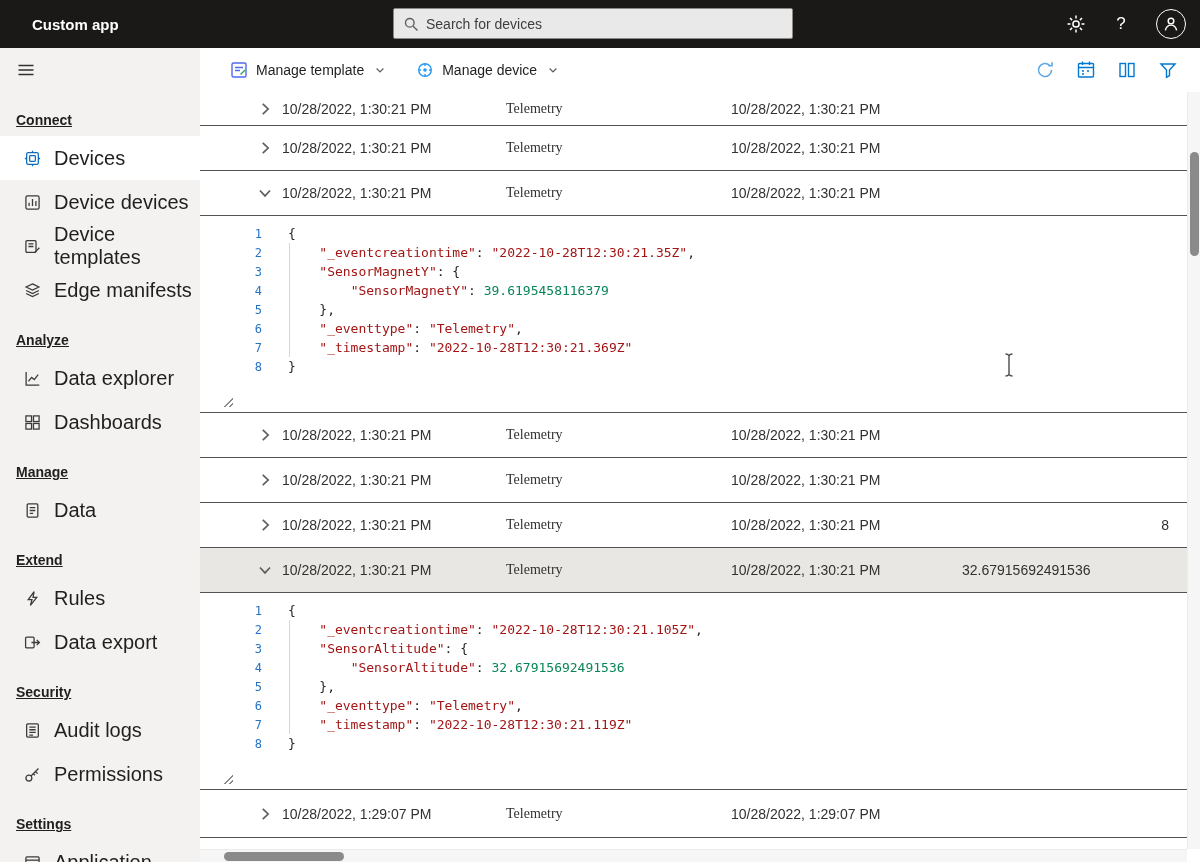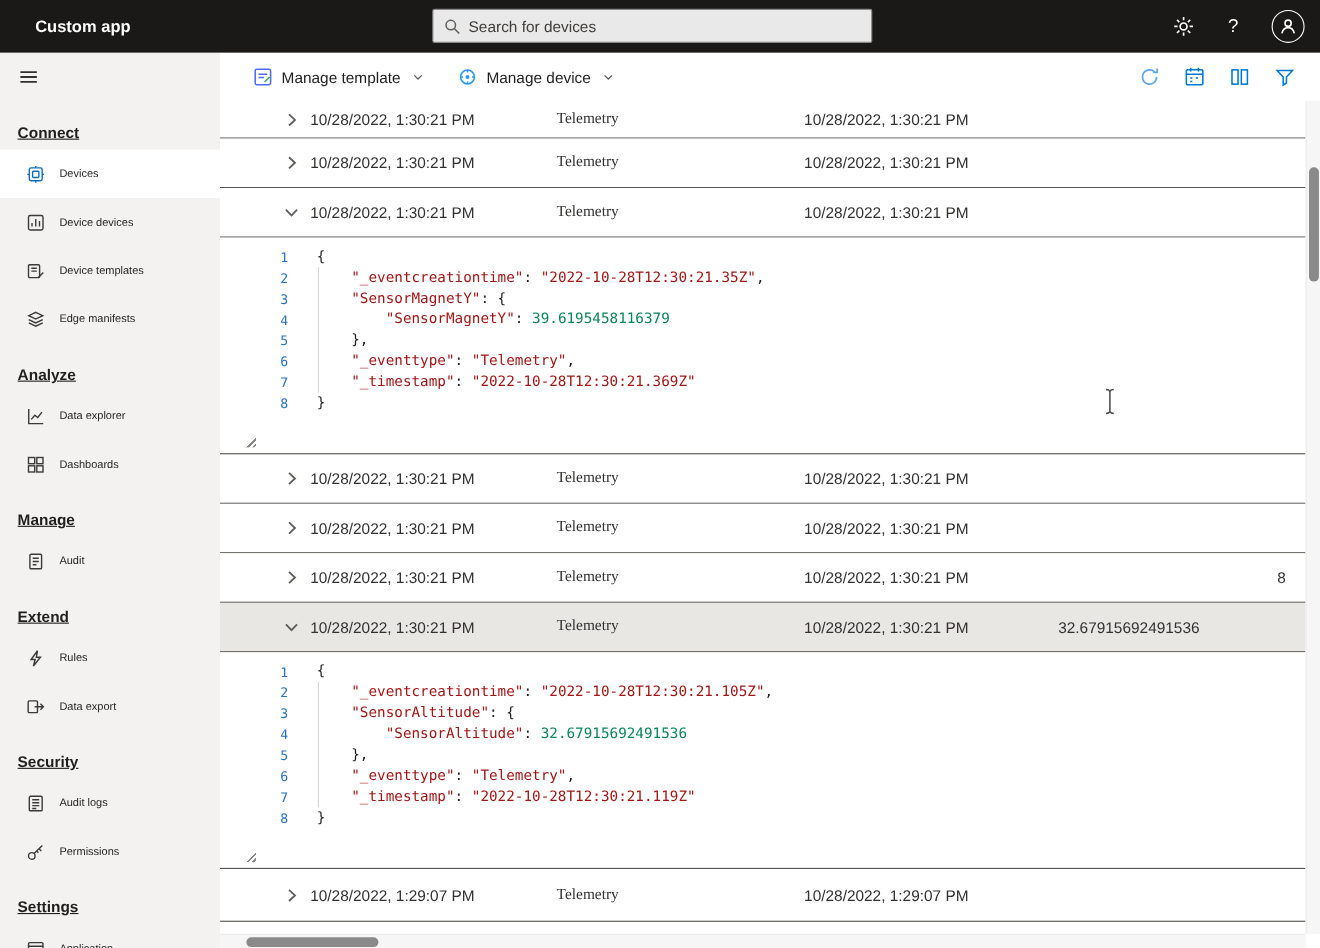--- a/index.html
+++ b/index.html
@@ -16,21 +16,21 @@
   .searchbox input::placeholder { color: #3f3d3b; }
   .topbar-right { position: absolute; right: 14px; top: 0; height: 48px; display: flex; align-items: center; gap: 26px; color: #fff; }
   .tb-ic { cursor: pointer; color: #fff; }
   .tb-help { font-size: 17px; color: #fff; width: 18px; text-align: center; cursor: pointer; }
   .avatar { width: 30px; height: 30px; border: 1.6px solid #fff; border-radius: 50%; display: flex; align-items: center; justify-content: center; cursor: pointer; }
 
   
   .sidebar { position: absolute; left: 0; top: 48px; width: 200px; bottom: 0; background: #f3f2f1; overflow: hidden; }
   .burger { height: 44px; display: flex; align-items: center; padding-left: 17px; color: #323130; cursor: pointer; }
   .section-label { font-size: 14px; font-weight: 700; color: #201f1e; padding: 0 16px; margin: 20px 0 8px; height: 16px; line-height: 16px; text-decoration: underline; }
-  .side-item { height: 44px; display: flex; align-items: center; padding-left: 24px; gap: 13px; font-size: 10px; color: #201f1e; cursor: pointer; }
+  .side-item { height: 44px; display: flex; align-items: center; padding-left: 24px; gap: 13px; font-size: 20px; color: #201f1e; cursor: pointer; }
   .side-item .side-icon { width: 17px; height: 17px; color: #3b3a39; flex: none; }
   .side-item.selected { background: #ffffff; }
   .side-item.selected .side-icon { color: #0f6cbd; }
 
   
   .content { position: absolute; left: 200px; top: 48px; right: 0; bottom: 0; background: #fff; }
   .toolbar { height: 44px; display: flex; align-items: center; padding: 0 22px 0 30px; gap: 30px; }
   .tool-btn { display: flex; align-items: center; gap: 8px; font-size: 14px; color: #201f1e; cursor: pointer; }
   .chev-sm { color: #605e5c; margin-left: 2px; }
   .toolbar-right { margin-left: auto; display: flex; align-items: center; gap: 21px; }
@@ -172,21 +172,21 @@
           <span class="side-label">Dashboards</span>
         </div>
         <div class="section-label">Manage</div>
         <div class="side-item">
           <span class="side-icon">
             <svg width="17" height="17" viewBox="0 0 16 16" fill="none" stroke="currentColor" stroke-width="1.2">
               <rect x="3" y="1.8" width="10" height="12.4" rx="1"></rect>
               <path d="M5.4 5.2h5.2M5.4 8h5.2M5.4 10.8h3.2"></path>
             </svg>
           </span>
-          <span class="side-label">Audit</span>
+          <span class="side-label">Data</span>
         </div>
         <div class="section-label">Extend</div>
         <div class="side-item">
           <span class="side-icon">
             <svg width="17" height="17" viewBox="0 0 16 16" fill="none" stroke="currentColor" stroke-width="1.2">
               <path d="M9.5 1.5L4 9h3.5L6 14.5 12 7H8.5z"></path>
             </svg>
           </span>
           <span class="side-label">Rules</span>
         </div>

